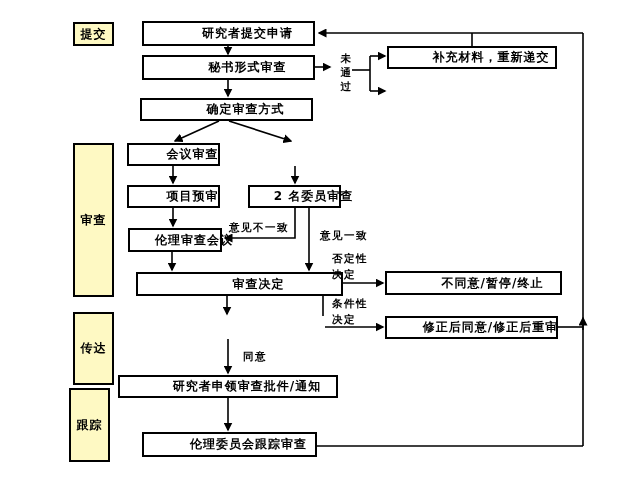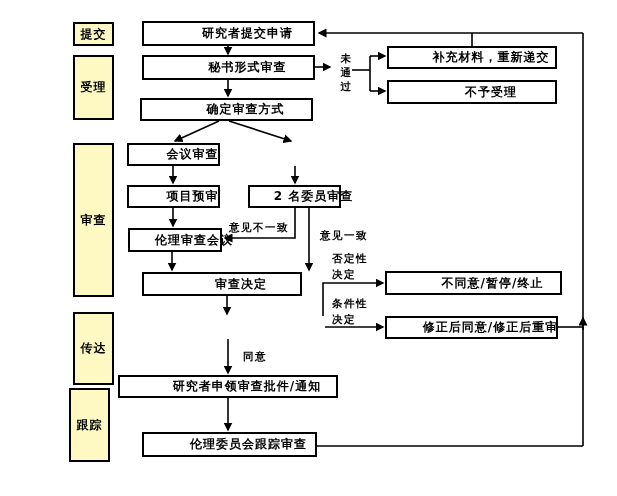--- a/index.html
+++ b/index.html
@@ -62,37 +62,35 @@
       <line x1="472" y1="46" x2="472" y2="33"></line>
       <line x1="583" y1="33" x2="583" y2="446"></line>
       <line x1="583" y1="33" x2="319" y2="33" marker-end="url(#arr)"></line>
       <line x1="317" y1="446" x2="583" y2="446"></line>
       <line x1="558" y1="327" x2="583" y2="327"></line>
       <line x1="583" y1="330" x2="583" y2="318" marker-end="url(#arr)"></line>
     </g>
   </svg>
 
   <div class="stage" style="left:57px;top:22px;width:41px;height:24px">提交</div>
-  <div class="stage" style="left:57px;top:55px;width:41px;height:65px">受理</div>
   <div class="stage" style="left:57px;top:143px;width:41px;height:154px">审查</div>
   <div class="stage" style="left:57px;top:312px;width:41px;height:73px">传达</div>
   <div class="stage" style="left:53px;top:388px;width:41px;height:74px">跟踪</div>
 
   <div class="node" style="left:142px;top:21px;width:173px;height:25px">研究者提交申请</div>
   <div class="node" style="left:142px;top:55px;width:173px;height:25px">秘书形式审查</div>
   <div class="node" style="left:140px;top:98px;width:173px;height:23px">确定审查方式</div>
   <div class="node" style="left:127px;top:143px;width:93px;height:23px">会议审查</div>
   <div class="node" style="left:127px;top:185px;width:93px;height:23px">项目预审</div>
   <div class="node" style="left:248px;top:185px;width:93px;height:23px">2 名委员审查</div>
   <div class="node" style="left:128px;top:228px;width:94px;height:24px">伦理审查会议</div>
-  <div class="node" style="left:142px;top:272px;width:160px;height:24px">审查决定</div>
+  <div class="node" style="left:136px;top:272px;width:207px;height:24px">审查决定</div>
   <div class="node" style="left:118px;top:375px;width:220px;height:23px">研究者申领审查批件/通知</div>
   <div class="node" style="left:142px;top:432px;width:175px;height:25px">伦理委员会跟踪审查</div>
   <div class="node" style="left:387px;top:46px;width:170px;height:23px">补充材料，重新递交</div>
-  <div class="node" style="left:387px;top:80px;width:170px;height:24px">不予受理</div>
   <div class="node" style="left:385px;top:271px;width:177px;height:24px">不同意/暂停/终止</div>
   <div class="node" style="left:385px;top:316px;width:173px;height:23px">修正后同意/修正后重审</div>
 
   <div class="elabel vert" style="left:336px;top:51px">未通过</div>
   <div class="elabel" style="left:229px;top:221px">意见不一致</div>
   <div class="elabel" style="left:320px;top:229px">意见一致</div>
   <div class="elabel" style="left:332px;top:252px">否定性</div>
   <div class="elabel" style="left:332px;top:268px">决定</div>
   <div class="elabel" style="left:332px;top:297px">条件性</div>
   <div class="elabel" style="left:332px;top:313px">决定</div>

